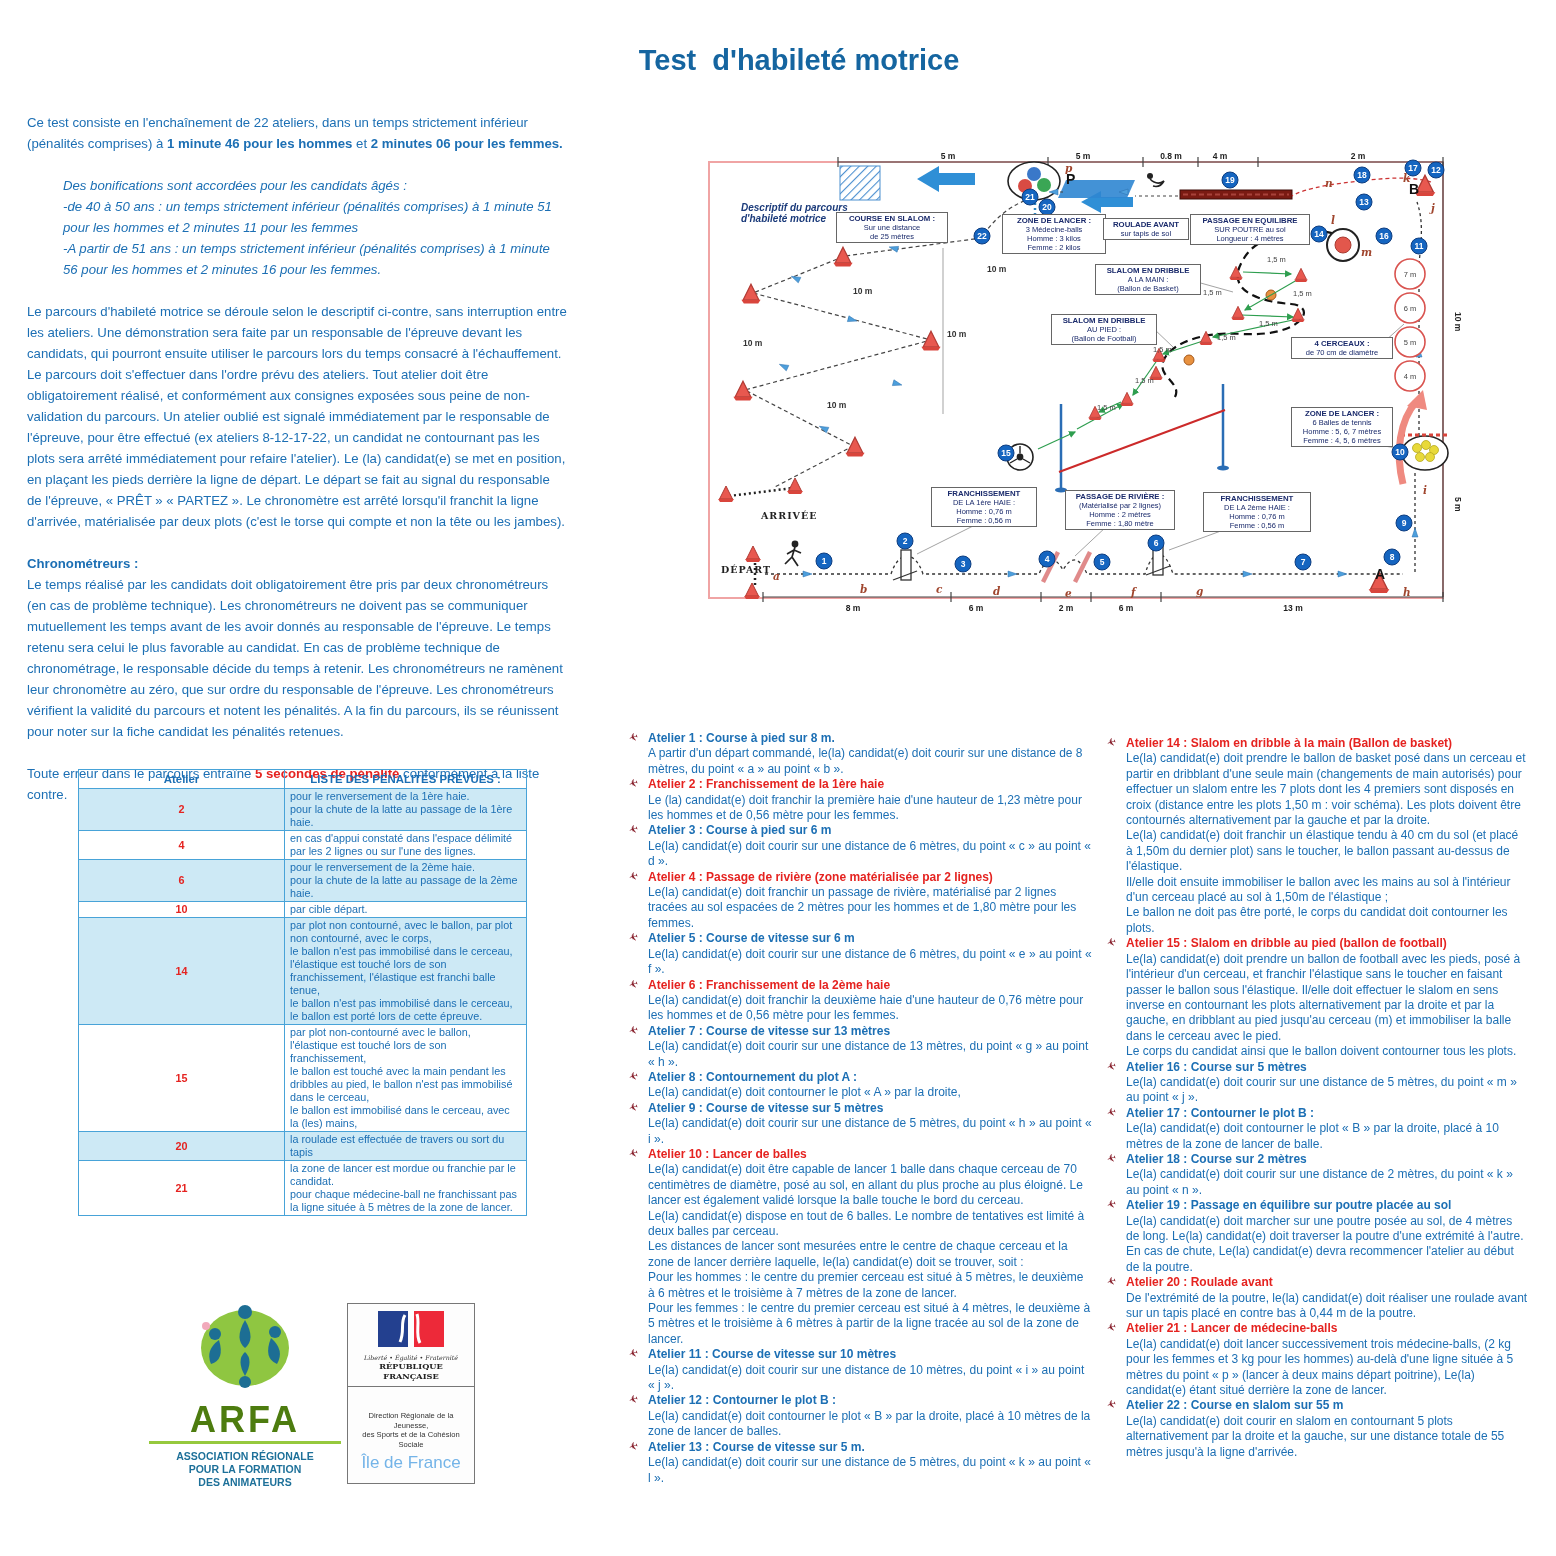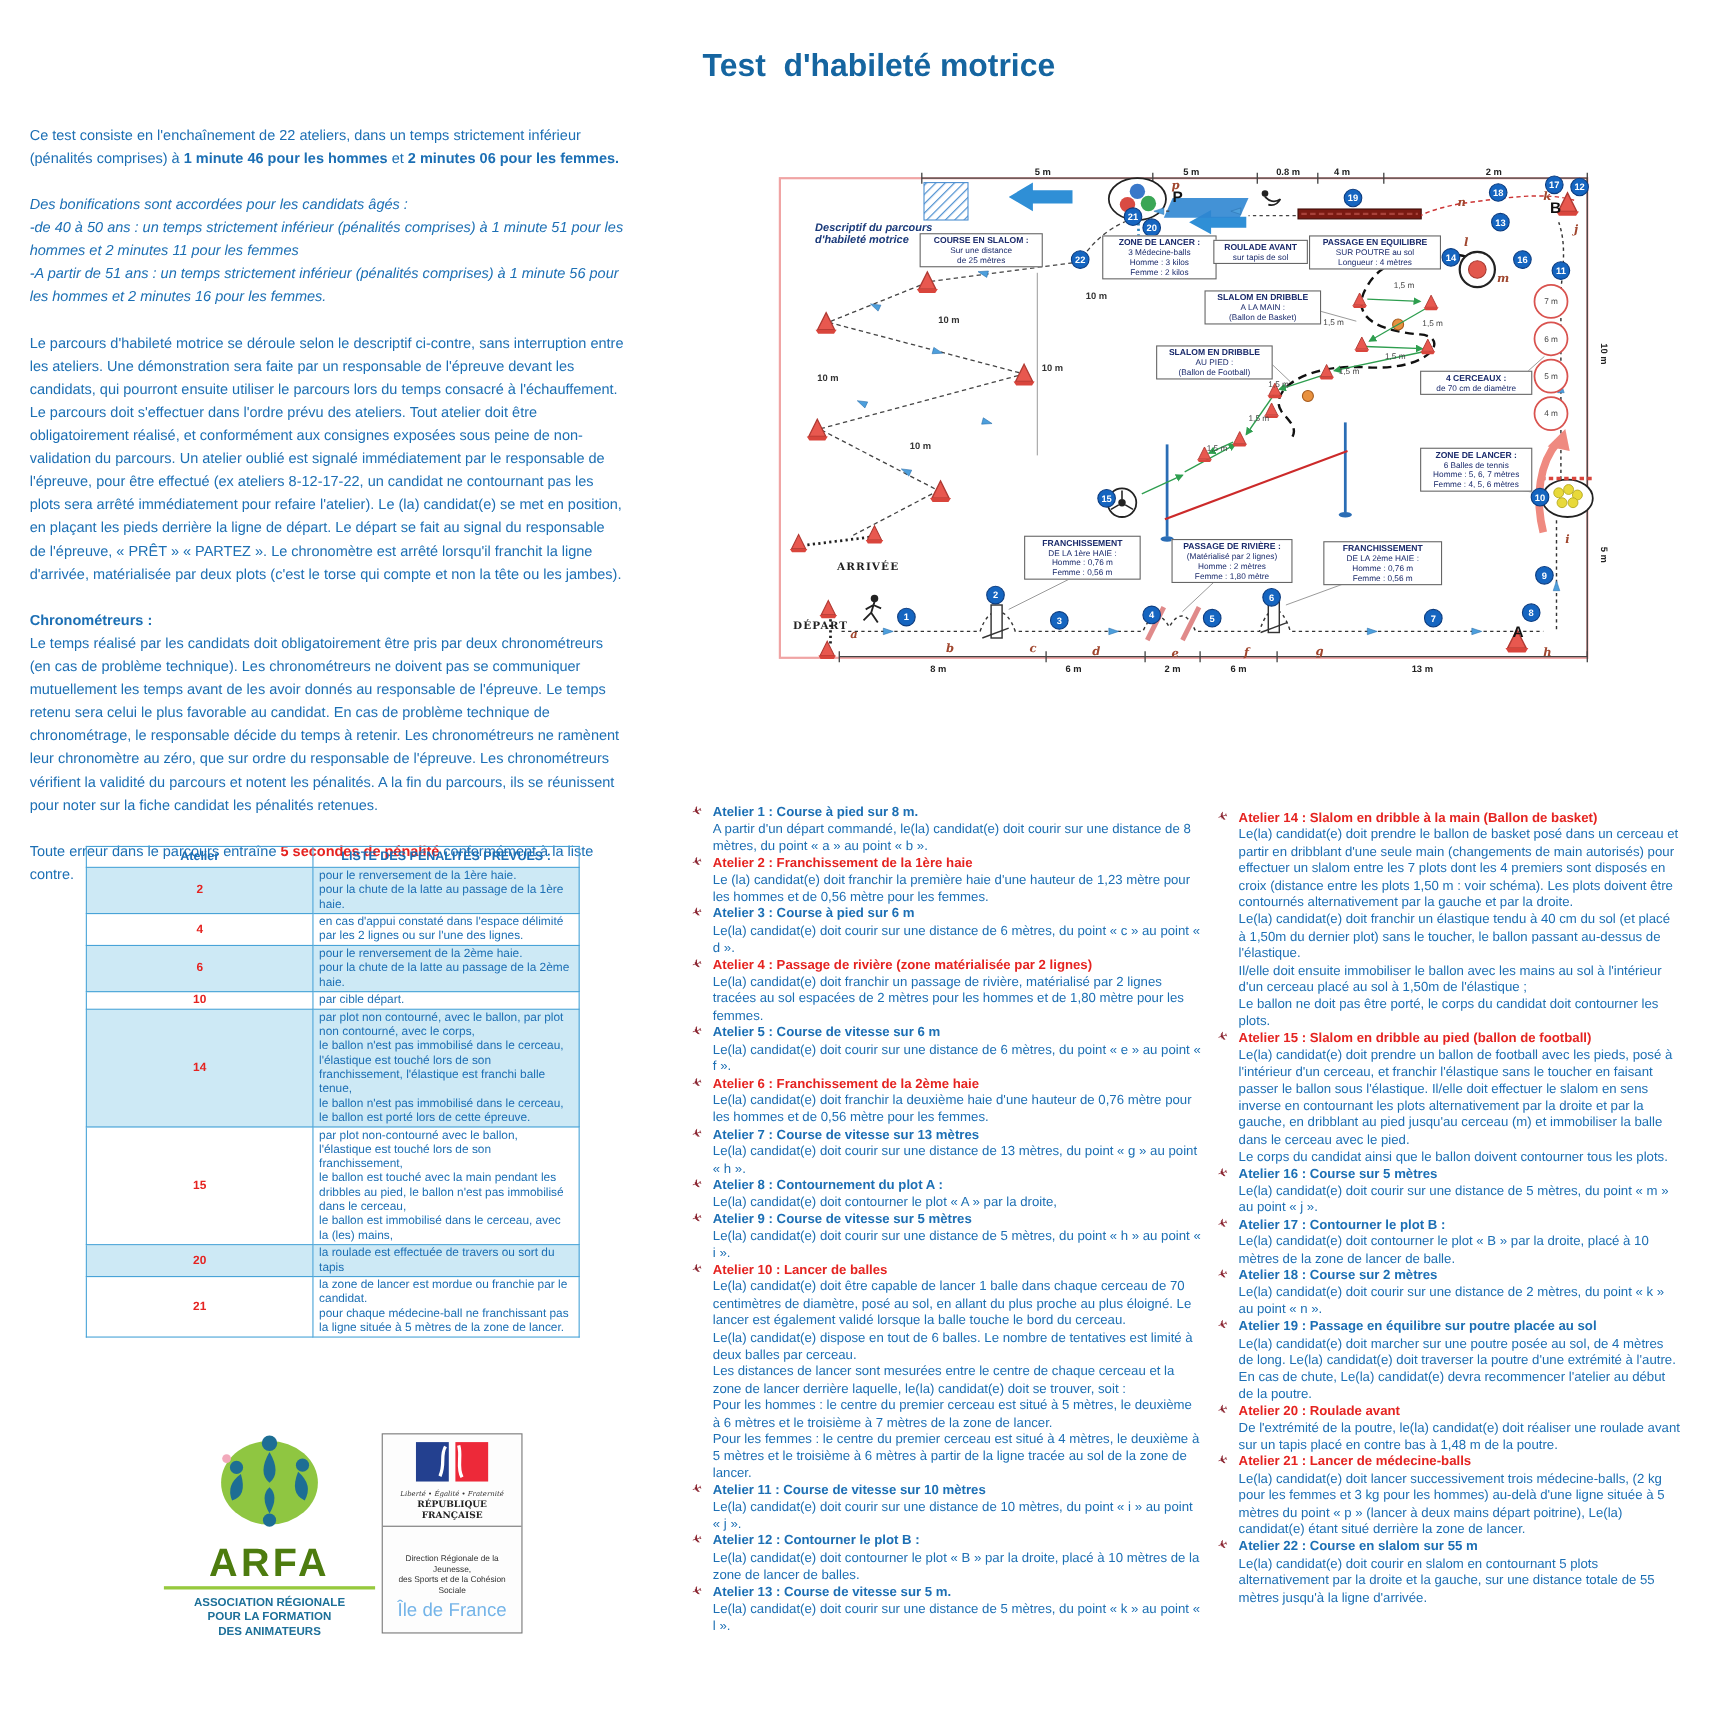--- a/index.html
+++ b/index.html
@@ -4,21 +4,21 @@
 <style>
   html,body{margin:0;padding:0;background:#fff;}
   .page{position:relative;width:1556px;height:1556px;background:#ffffff;overflow:hidden;
         font-family:"Liberation Sans",sans-serif;}
   .page-title{position:absolute;top:44px;left:0;width:1556px;text-align:center;
         font-size:29px;font-weight:bold;color:#1565a0;white-space:pre;padding-left:21px;}
   
   .intro{position:absolute;left:27px;top:112px;width:540px;font-size:13.2px;
         line-height:21px;color:#1c6fb4;}
   .intro p{margin:0 0 21px 0;white-space:pre-line;}
-  .intro .ital{font-style:italic;}
+  .intro .ital{font-style:italic;margin-left:36px;}
   .intro .blk{display:block;white-space:pre-line;}
   .intro b.red, .red-b{color:#e52320;}
   
   .pen-wrap{position:absolute;left:78px;top:769px;width:449px;}
   table.pen{border-collapse:collapse;width:100%;}
   .pen th,.pen td{border:1px solid #48a3d8;color:#1c6fb4;vertical-align:top;}
   .pen th{font-size:11.4px;padding:3px 2px;text-align:center;}
   .pen td{font-size:10.8px;line-height:13px;padding:1px 5px;}
   .pen td.num{width:46%;text-align:center;color:#e52320;font-weight:bold;vertical-align:middle;}
   .pen td.txt{white-space:pre-line;}
@@ -703,21 +703,21 @@
           <div class="at-body">Le(la) candidat(e) doit courir sur une distance de 2 mètres, du point « k » au point « n ».</div>
         </li>
         <li>
           <span class="abul">✈</span>
           <span class="at-title">Atelier 19 : Passage en équilibre sur poutre placée au sol</span>
           <div class="at-body">Le(la) candidat(e) doit marcher sur une poutre posée au sol, de 4 mètres de long. Le(la) candidat(e) doit traverser la poutre d'une extrémité à l'autre. En cas de chute, Le(la) candidat(e) devra recommencer l'atelier au début de la poutre.</div>
         </li>
         <li>
           <span class="abul">✈</span>
           <span class="at-title red">Atelier 20 : Roulade avant</span>
-          <div class="at-body">De l'extrémité de la poutre, le(la) candidat(e) doit réaliser une roulade avant sur un tapis placé en contre bas à 1,48 m de la poutre.</div>
+          <div class="at-body">De l'extrémité de la poutre, le(la) candidat(e) doit réaliser une roulade avant sur un tapis placé en contre bas à 0,44 m de la poutre.</div>
         </li>
         <li>
           <span class="abul">✈</span>
           <span class="at-title red">Atelier 21 : Lancer de médecine-balls</span>
           <div class="at-body">Le(la) candidat(e) doit lancer successivement trois médecine-balls, (2 kg pour les femmes et 3 kg pour  les hommes) au-delà d'une ligne située à 5 mètres du point « p » (lancer à deux mains départ poitrine), Le(la) candidat(e) étant situé derrière la zone de lancer.</div>
         </li>
         <li>
           <span class="abul">✈</span>
           <span class="at-title">Atelier 22 : Course en slalom sur 55 m</span>
           <div class="at-body">Le(la) candidat(e) doit courir en slalom en contournant 5 plots alternativement par la droite et la gauche, sur une distance totale de 55 mètres jusqu'à la ligne d'arrivée.</div>

